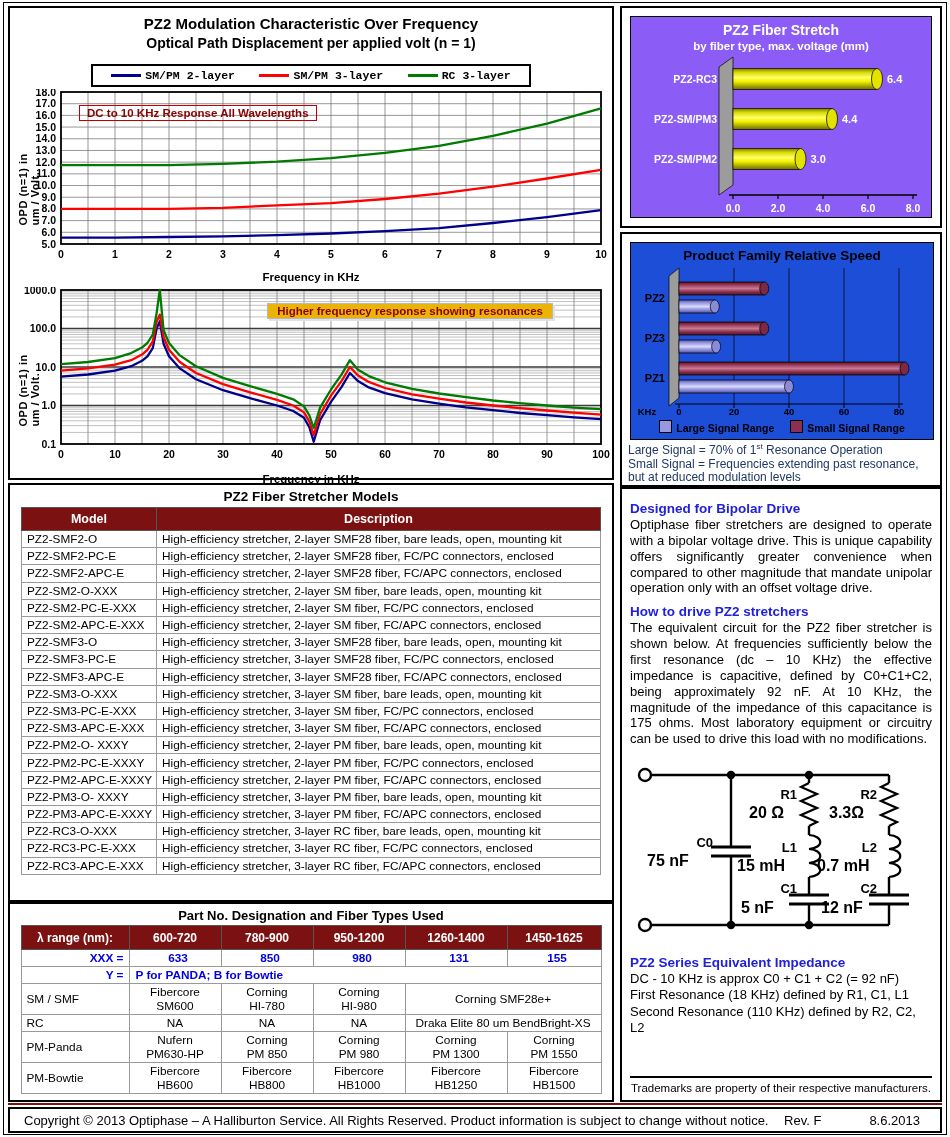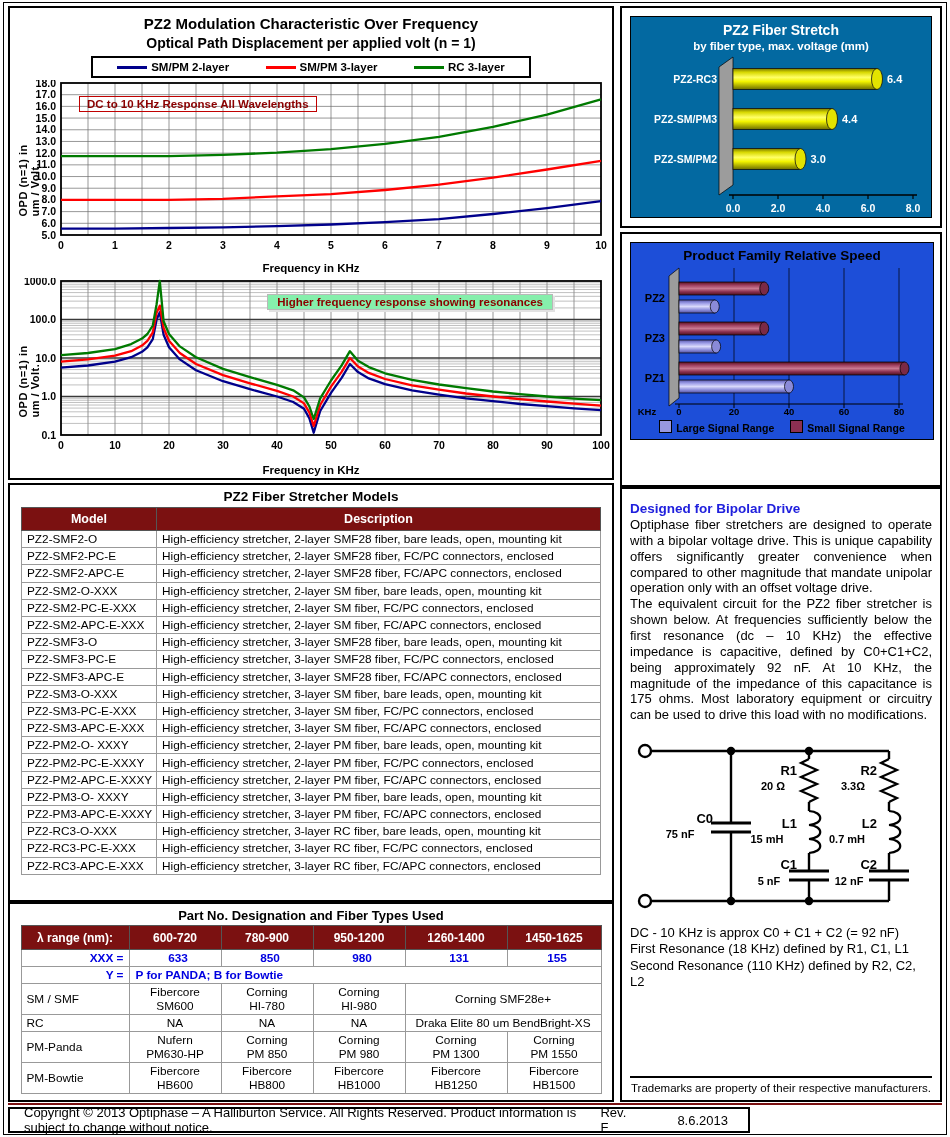--- a/index.html
+++ b/index.html
@@ -4,74 +4,74 @@
 <style>
   html,body{margin:0;padding:0;}
   body{width:950px;height:1137px;position:relative;background:#fff;
        font-family:"Liberation Sans",sans-serif;color:#000;overflow:hidden;}
   .page-border{position:absolute;left:3px;top:2px;width:942px;height:1131px;border:1px solid #000;}
   .box{position:absolute;border:2px solid #000;background:#fff;box-sizing:border-box;}
   
   #charts-box{left:8px;top:6px;width:606px;height:474px;}
   .t1{text-align:center;font-weight:bold;font-size:15px;margin-top:6px;line-height:20px;}
   .t2{text-align:center;font-weight:bold;font-size:14px;line-height:18px;}
-  .legend-box{width:440px;margin:4px auto 0;border:2px solid #000;display:flex;
-              justify-content:space-around;align-items:center;padding:3px 6px;box-sizing:border-box;}
+  .legend-box{width:440px;margin:12px auto 0;border:2px solid #000;display:flex;
+              justify-content:space-around;align-items:center;padding:3px 6px;box-sizing:border-box;font-family:Liberation Mono, monospace;}
   .legend-item{display:flex;align-items:center;font-weight:bold;font-size:11.5px;}
   .legend-item .sw{display:inline-block;width:30px;height:3px;margin-right:4px;}
   .chart-wrap{position:relative;width:600px;margin:2px auto 0;}
   .ylab{position:absolute;left:6px;top:50%;transform:translateY(-50%) rotate(180deg);
         writing-mode:vertical-rl;font-weight:bold;font-size:11px;letter-spacing:.5px;}
   .xlab{text-align:center;font-weight:bold;font-size:11.5px;height:14px;line-height:13px;}
   .anno1{position:absolute;left:68px;top:16px;border:1px solid #c00000;color:#8B0000;
          font-weight:bold;font-size:11.5px;padding:1px 7px;background:transparent;}
   .anno2{position:absolute;right:58px;top:16px;color:#8B0000;font-weight:bold;font-size:11.5px;
-         padding:1px 9px;background:#86efac;border:1px solid #b8b8b8;box-shadow:2px 2px 0 #e2e2e2;}
+         padding:1px 9px;background:#eab308;border:1px solid #b8b8b8;box-shadow:2px 2px 0 #e2e2e2;}
   
   #models-box{left:8px;top:483px;width:606px;height:419px;}
   .tbl-title{text-align:center;font-weight:bold;font-size:13.5px;margin-top:3px;line-height:17px;}
   #models-table{border-collapse:collapse;margin:2px auto 0;width:580px;table-layout:fixed;}
   #models-table th{background:#7B1111;color:#fff;font-weight:bold;font-size:12.5px;
                    border:1px solid #555;height:20px;}
   #models-table th:first-child{width:132px;}
   #models-table td{border:1px solid #999;font-size:11.8px;height:16.2px;padding:0 0 0 5px;
                    white-space:nowrap;overflow:hidden;}
   
   #part-box{left:8px;top:902px;width:606px;height:200px;}
   #part-table{border-collapse:collapse;margin:1px auto 0;width:580px;table-layout:fixed;}
   #part-table th{background:#7B1111;color:#fff;font-weight:bold;font-size:12px;border:1px solid #555;height:21px;}
   #part-table td{border:1px solid #999;font-size:11.8px;text-align:center;white-space:pre-line;padding:1px 2px;}
   #part-table .lbl{text-align:left;padding-left:5px;}
   #part-table .rlbl{text-align:right;padding-right:5px;font-weight:bold;color:#0000E0;}
   #part-table .blu{color:#0000E0;font-weight:bold;padding-left:8px;}
   #part-table .lft{text-align:left;padding-left:6px;}
   
   #stretch-box{left:620px;top:6px;width:322px;height:222px;}
-  .stretch-inner{position:absolute;left:8px;top:8px;right:8px;bottom:8px;background:#0369a1;border:1px solid #000;}
+  .stretch-inner{position:absolute;left:8px;top:8px;right:8px;bottom:8px;background:#8b5cf6;border:1px solid #000;}
   .stretch-t1{color:#fff;font-weight:bold;font-size:14px;text-align:center;margin-top:5px;line-height:17px;}
   .stretch-t2{color:#fff;font-weight:bold;font-size:11.5px;text-align:center;line-height:14px;}
   #speed-box{left:620px;top:232px;width:322px;height:255px;}
   .speed-inner{position:absolute;left:8px;top:8px;width:304px;height:198px;background:#1d4ed8;border:1px solid #000;box-sizing:border-box;}
   .speed-title{font-weight:bold;font-size:13.5px;text-align:center;margin-top:4px;line-height:17px;}
   .speed-legend{display:flex;justify-content:center;gap:16px;align-items:center;font-weight:bold;font-size:10.5px;}
   .leg-sq{display:inline-block;width:11px;height:11px;border:1px solid #000;margin-right:4px;vertical-align:-1px;}
   .notes{position:absolute;left:6px;top:208px;right:4px;color:#1F3864;font-size:12px;line-height:1.13;}
   .notes sup{font-size:8px;}
   #right-text-box{left:620px;top:487px;width:322px;height:615px;padding:4px 8px;}
   .sec-h{color:#2020DD;font-weight:bold;font-size:13.5px;margin:8px 0 1px;}
   .sec-p{font-size:13px;text-align:justify;line-height:1.22;margin:0;}
   #circuit{position:relative;width:300px;height:192px;margin:8px auto 2px;}
   .cl{position:absolute;font-weight:bold;font-size:13px;text-align:right;}
-  .clv{position:absolute;font-weight:bold;font-size:11px;text-align:center;}
+  .clv{position:absolute;font-weight:bold;font-size:16px;text-align:left;}
   .imp-line{font-size:13px;line-height:1.25;}
   .trademark{position:absolute;left:8px;right:8px;bottom:4px;border-top:2px solid #000;
              text-align:center;font-size:11.5px;padding:4px 0 2px;}
   
   .redline{position:absolute;left:8px;top:1103px;width:934px;border-top:2px solid #7A1010;}
-  #footer-bar{left:8px;top:1107px;width:742px;height:26px;display:flex;align-items:center;
+  #footer-bar{left:8px;top:1107px;width:934px;height:26px;display:flex;align-items:center;
               font-size:13px;padding:0 14px;}
   #footer-bar .rev{margin-left:auto;}
   #footer-bar .date{margin-left:48px;margin-right:6px;}
   svg text{font-family:"Liberation Sans",sans-serif;}
 </style>
 </head>
 <body>
 
 <div class="page-border"></div>
 
@@ -512,25 +512,30 @@
         <text x="213" y="151" text-anchor="middle" font-size="9.5" font-weight="bold">60</text>
         <line x1="268" y1="140" x2="268" y2="144" stroke="#000" stroke-width="1"></line>
         <text x="268" y="151" text-anchor="middle" font-size="9.5" font-weight="bold">80</text>
         <text x="16" y="151" text-anchor="middle" font-size="9.5" font-weight="bold">KHz</text>
       </svg>
     <div class="speed-legend">
       <span><span class="leg-sq" style="background: rgb(152, 152, 224);"></span><span>Large Signal Range</span></span>
       <span><span class="leg-sq" style="background: rgb(139, 48, 82);"></span><span>Small Signal Range</span></span>
     </div>
   </div>
+  <div class="notes">
+    <span>Large Signal = 70% of 1</span><sup>st</sup><span> Resonance Operation</span><br>
+    <span>Small Signal = Frequencies extending past resonance, but at reduced modulation levels</span>
+  </div>
 </div>
 
 <div class="box" id="right-text-box">
   <div class="sec-h">Designed for Bipolar Drive</div>
   <p class="sec-p">Optiphase fiber stretchers are designed to operate with a bipolar voltage drive.  This is unique capability offers significantly greater convenience when compared to other magnitude that mandate unipolar operation only with an offset voltage drive.</p>
+  <div class="sec-h">How to drive PZ2 stretchers</div>
   <p class="sec-p">The equivalent circuit for the PZ2 fiber stretcher is shown below.  At frequencies sufficiently below the first resonance (dc – 10 KHz) the effective impedance is capacitive, defined by C0+C1+C2, being approximately 92 nF.  At 10 KHz, the magnitude of the impedance of this capacitance is 175 ohms.   Most laboratory equipment or circuitry can be used to drive this load with no modifications.</p>
 
   <div id="circuit">
     <svg width="300" height="192">
       <g stroke="#000" stroke-width="2.4" fill="none">
         <circle cx="14" cy="20" r="6" fill="#fff"></circle>
         <circle cx="14" cy="170" r="6" fill="#fff"></circle>
         <line x1="20" y1="20" x2="258" y2="20"></line>
         <line x1="20" y1="170" x2="258" y2="170"></line>
 
@@ -573,20 +578,21 @@
     <div class="cl" style="left:120px;top:126px;width:46px">C1</div>
     <div class="clv" style="left:110px;top:144px;width:56px">5 nF</div>
     <div class="cl" style="left:200px;top:32px;width:46px">R2</div>
     <div class="clv" style="left:198px;top:49px;width:48px">3.3Ω</div>
     <div class="cl" style="left:200px;top:85px;width:46px">L2</div>
     <div class="clv" style="left:186px;top:102px;width:60px">0.7 mH</div>
     <div class="cl" style="left:200px;top:126px;width:46px">C2</div>
     <div class="clv" style="left:190px;top:144px;width:56px">12 nF</div>
   </div>
 
+  <div class="sec-h">PZ2 Series Equivalent Impedance</div>
   <div class="imp-line">DC - 10 KHz is approx C0 + C1 + C2 (= 92 nF)</div>
   <div class="imp-line">First Resonance (18 KHz) defined by R1, C1, L1</div>
   <div class="imp-line">Second Resonance (110 KHz) defined by R2, C2, L2</div>
 
   <div class="trademark">Trademarks are property of their respective manufacturers.</div>
 </div>
 
 <div class="redline"></div>
 <div class="box" id="footer-bar">
   <span>Copyright © 2013 Optiphase – A Halliburton Service.   All Rights Reserved.   Product information is subject to change without notice.</span>

